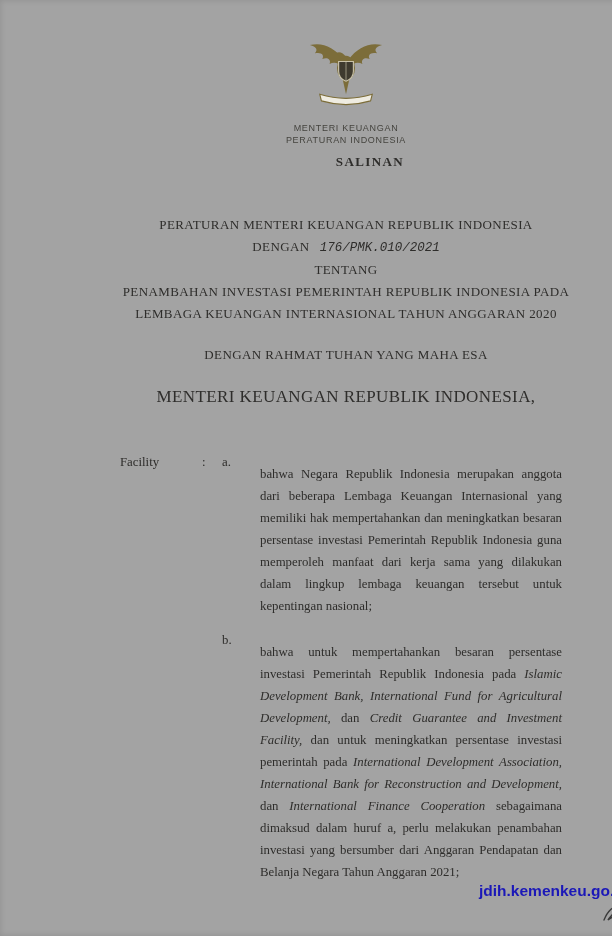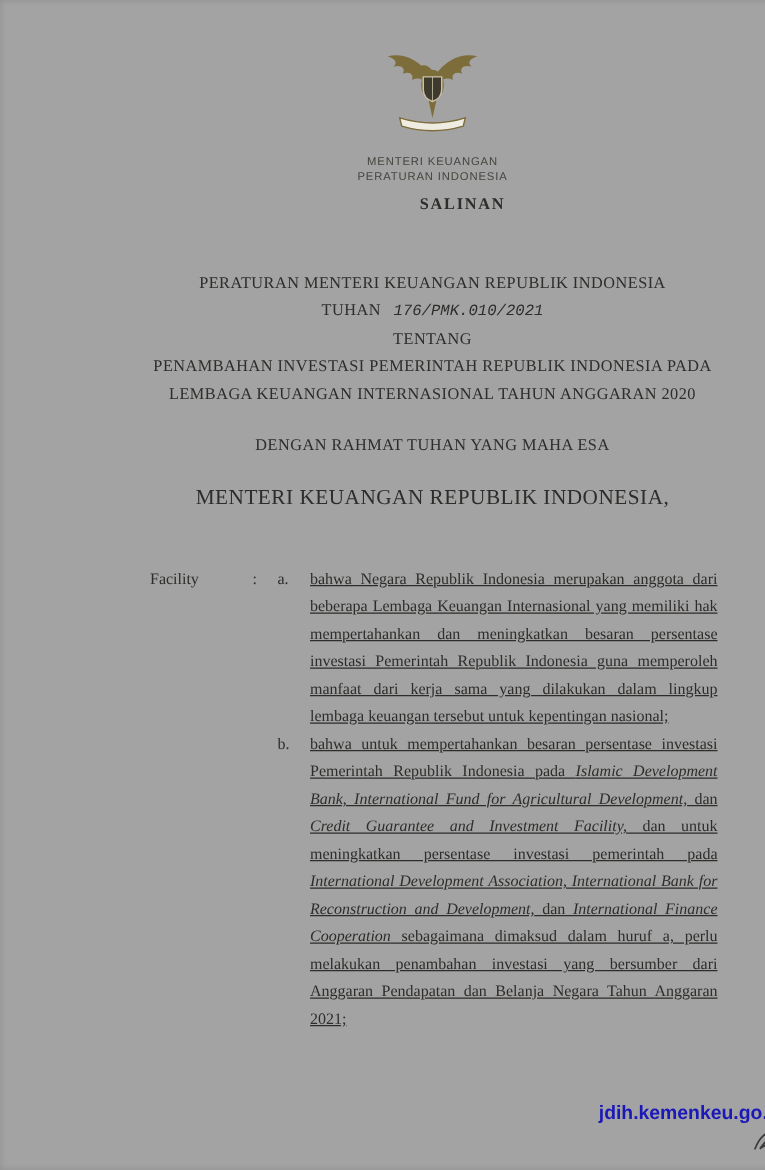--- a/index.html
+++ b/index.html
@@ -60,21 +60,21 @@
     display: flex;
     margin: 44px 78px 0 80px;
     font-size: 12.8px;
     line-height: 22px;
   }
   .c-label { width: 82px; flex: 0 0 82px; }
   .c-colon { width: 20px; flex: 0 0 20px; }
   .c-items { flex: 1; }
   .c-item  { display: flex; }
   .c-letter { width: 26px; flex: 0 0 26px; }
-  .c-text  { margin: 0; flex: 1; text-align: justify; text-decoration: underline; }
+  .c-text  { margin: 12px; flex: 1; text-align: justify; }
   .c-text em { font-style: italic; }
 
   
   .footer-link {
     position: absolute;
     right: 24px;
     bottom: 36px;
     font-family: "Liberation Sans", sans-serif;
     font-weight: bold;
     font-size: 15.5px;
@@ -112,21 +112,21 @@
   <div class="ministry">
     <div>MENTERI KEUANGAN</div>
     <div>PERATURAN INDONESIA</div>
   </div>
 
   <div class="salinan">SALINAN</div>
 
   <div class="title-block">
     <div>PERATURAN MENTERI KEUANGAN REPUBLIK INDONESIA</div>
     <div>
-      <span>TUHAN</span><span class="num-value">176/PMK.010/2021</span>
+      <span>DENGAN</span><span class="num-value">176/PMK.010/2021</span>
     </div>
     <div>TENTANG</div>
     <div>PENAMBAHAN INVESTASI PEMERINTAH REPUBLIK INDONESIA PADA</div>
     <div>LEMBAGA KEUANGAN INTERNASIONAL TAHUN ANGGARAN 2020</div>
   </div>
 
   <div class="invocation center">DENGAN RAHMAT TUHAN YANG MAHA ESA</div>
   <div class="issuer center">MENTERI KEUANGAN REPUBLIK INDONESIA,</div>
 
   <div class="considering">

